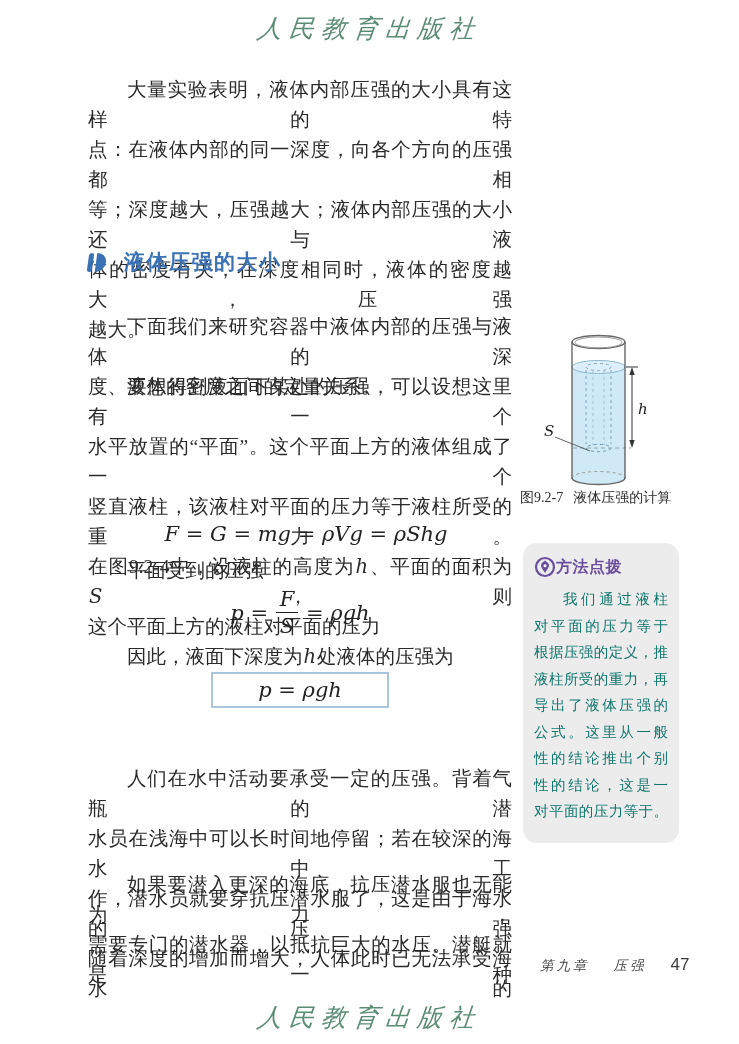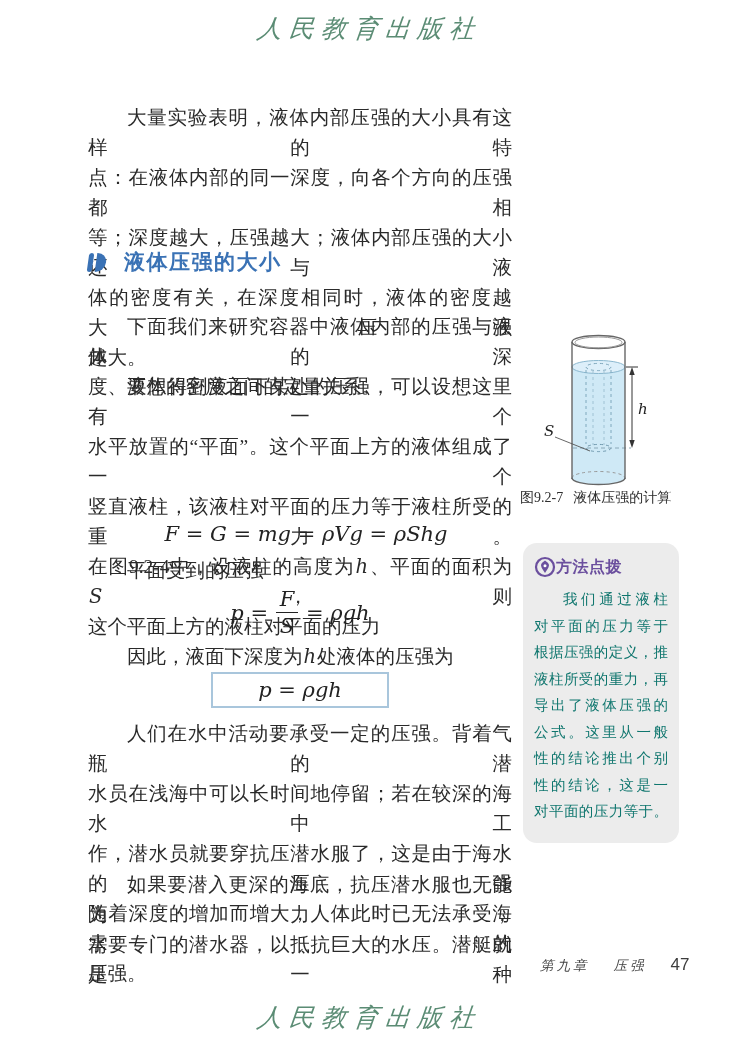--- a/index.html
+++ b/index.html
@@ -63,21 +63,21 @@
         color:#444;letter-spacing:3px;}
   .footer .fpage{font-family:"Liberation Sans",sans-serif;font-size:17px;color:#3d3d3d;}
 </style>
 </head>
 <body>
 
 <div id="page">
 
   <div class="logo logo-top">人民教育出版社</div>
 
-  <div class="col" style="top:75px;margin-top:28px;">
+  <div class="col" style="top:75px;">
     <div class="line first">大量实验表明，液体内部压强的大小具有这样的特</div>
     <div class="line">点：在液体内部的同一深度，向各个方向的压强都相</div>
     <div class="line">等；深度越大，压强越大；液体内部压强的大小还与液</div>
     <div class="line">体的密度有关，在深度相同时，液体的密度越大，压强</div>
     <div class="line endline">越大。</div>
   </div>
 
   <div class="heading">
     <span class="hmark">
         <span class="bar"></span>
@@ -116,26 +116,25 @@
   </div>
 
   <div class="col" style="top:642px;">
     <div class="line first endline"><span>因此，液面下深度为</span><span class="ivar">h</span><span>处液体的压强为</span></div>
   </div>
 
   <div class="f3wrap">
     <span class="f3box formula">p = ρgh</span>
   </div>
 
-  <div class="col" style="top:720px;font-family:Liberation Mono, monospace;">
+  <div class="col" style="top:764px;">
     <div class="line first">人们在水中活动要承受一定的压强。背着气瓶的潜</div>
     <div class="line">水员在浅海中可以长时间地停留；若在较深的海水中工</div>
     <div class="line">作，潜水员就要穿抗压潜水服了，这是由于海水的压强</div>
     <div class="line">随着深度的增加而增大，人体此时已无法承受海水的</div>
-    <div class="line endline">压强。</div>
   </div>
 
   <div class="col" style="top:870px;">
     <div class="line first">如果要潜入更深的海底，抗压潜水服也无能为力，</div>
     <div class="line">需要专门的潜水器，以抵抗巨大的水压。潜艇就是一种</div>
   </div>
 
   <div class="figure">
     <svg width="200" height="158" viewBox="0 0 200 158">
 

